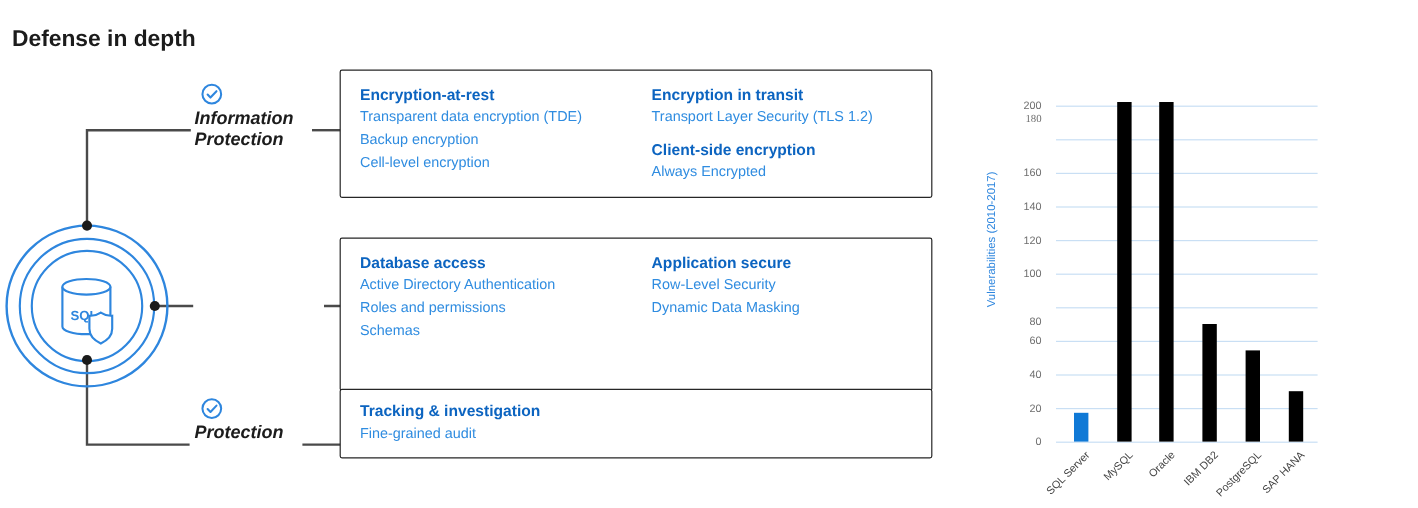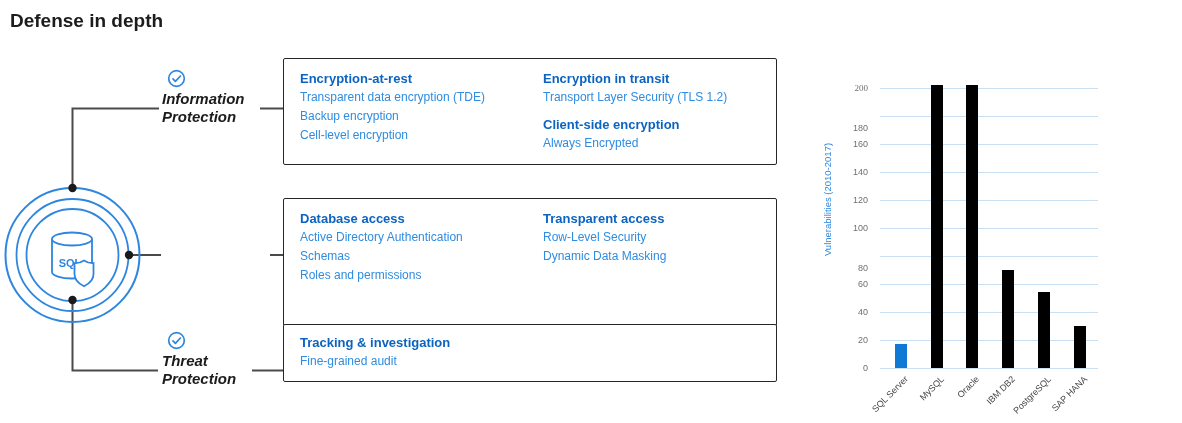--- a/index.html
+++ b/index.html
@@ -1,21 +1,21 @@
 <!DOCTYPE html>
 <html><head>
 <meta charset="utf-8">
 <style>
   html,body{margin:0;padding:0;background:#fff;}
   .canvas{
     position:relative;width:1182px;height:423px;background:#fff;overflow:hidden;
     font-family:"Liberation Sans",sans-serif;
   }
   .title{position:absolute;font-size:19px;font-weight:700;color:#1c1c1c;white-space:nowrap;}
-  .title-left{left:10px;top:10px;}
+  .title-left{left:10px;top:22px;}
   .title-right{left:800px;top:13px;width:380px;text-align:center;}
   .overlay{position:absolute;left:0;top:0;pointer-events:none;}
   
   .layer-label{position:absolute;left:162px;width:120px;font-style:italic;}
   .layer-label .chk{display:block;margin:0 0 2px 5px;}
   .layer-line{font-size:15px;font-weight:700;color:#1c1c1c;line-height:18px;white-space:nowrap;}
   .ll-1{top:69px;} .ll-2{top:216px;} .ll-3{top:331px;}
   
   .dbox{
     position:absolute;left:283px;width:494px;border:1.5px solid #262626;border-radius:2px;
@@ -83,21 +83,20 @@
     <div class="layer-line">Information</div>
     <div class="layer-line">Protection</div>
   </div>
 
 
   <div class="layer-label ll-3">
     <svg class="chk" width="19" height="19" viewBox="0 0 19 19">
       <circle cx="9.5" cy="9.5" r="7.8" fill="#fff" stroke="#2e86de" stroke-width="1.7"></circle>
       <path d="M6 9.8 l2.4 2.5 L13.4 7" fill="none" stroke="#2e86de" stroke-width="1.7" stroke-linecap="round" stroke-linejoin="round"></path>
     </svg>
-    <div class="layer-line">Threat</div>
     <div class="layer-line">Protection</div>
   </div>
 
   <div class="dbox dbox-1">
       <div class="box-col">
         <div class="bx-hdr">Encryption-at-rest</div>
         <div class="bx-item">Transparent data encryption (TDE)</div>
         <div class="bx-item">Backup encryption</div>
         <div class="bx-item">Cell-level encryption</div>
       </div>
@@ -105,25 +104,25 @@
         <div class="bx-hdr">Encryption in transit</div>
         <div class="bx-item">Transport Layer Security (TLS 1.2)</div>
         <div class="bx-hdr bx-gap">Client-side encryption</div>
         <div class="bx-item">Always Encrypted</div>
       </div>
     </div>
   <div class="dbox dbox-2">
       <div class="box-col">
         <div class="bx-hdr">Database access</div>
         <div class="bx-item">Active Directory Authentication</div>
+        <div class="bx-item">Roles and permissions</div>
         <div class="bx-item">Schemas</div>
-        <div class="bx-item">Roles and permissions</div>
       </div>
       <div class="box-col">
-        <div class="bx-hdr">Transparent access</div>
+        <div class="bx-hdr">Application secure</div>
         <div class="bx-item">Row-Level Security</div>
         <div class="bx-item">Dynamic Data Masking</div>
       </div>
     </div>
   <div class="dbox dbox-3">
       <div class="box-col">
         <div class="bx-hdr">Tracking &amp; investigation</div>
         <div class="bx-item">Fine-grained audit</div>
       </div>
     </div>
@@ -142,23 +141,23 @@
       <div class="ytick" style="left: 828px; top: 263px;">80</div>
       <div class="gridline" style="left: 880px; top: 228px; width: 218px;"></div>
       <div class="ytick" style="left: 828px; top: 223px;">100</div>
       <div class="gridline" style="left: 880px; top: 200px; width: 218px;"></div>
       <div class="ytick" style="left: 828px; top: 195px;">120</div>
       <div class="gridline" style="left: 880px; top: 172px; width: 218px;"></div>
       <div class="ytick" style="left: 828px; top: 167px;">140</div>
       <div class="gridline" style="left: 880px; top: 144px; width: 218px;"></div>
       <div class="ytick" style="left: 828px; top: 139px;">160</div>
       <div class="gridline" style="left: 880px; top: 116px; width: 218px;"></div>
-      <div class="ytick" style="left: 828px; top: 123px;">180</div>
+      <div class="ytick" style="left: 828px; top: 94px; font-family: Liberation Serif, serif;">180</div>
       <div class="gridline" style="left: 880px; top: 88px; width: 218px;"></div>
-      <div class="ytick" style="left: 828px; top: 83px; font-family: Liberation Serif, serif;">200</div>
+      <div class="ytick" style="left: 828px; top: 83px;">200</div>
       <div class="bar" style="left: 895px; top: 344.2px; width: 12px; height: 23.8px; background: rgb(16, 121, 214);"></div>
       <div class="xlabel" style="left: 837px; top: 374px;">SQL Server</div>
       <div class="bar" style="left: 930.7px; top: 85px; width: 12px; height: 283px; background: rgb(0, 0, 0);"></div>
       <div class="xlabel" style="left: 872.7px; top: 374px;">MySQL</div>
       <div class="bar" style="left: 966.4px; top: 85px; width: 12px; height: 283px; background: rgb(0, 0, 0);"></div>
       <div class="xlabel" style="left: 908.4px; top: 374px;">Oracle</div>
       <div class="bar" style="left: 1002.1px; top: 270px; width: 12px; height: 98px; background: rgb(0, 0, 0);"></div>
       <div class="xlabel" style="left: 944.1px; top: 374px;">IBM DB2</div>
       <div class="bar" style="left: 1037.8px; top: 292.4px; width: 12px; height: 75.6px; background: rgb(0, 0, 0);"></div>
       <div class="xlabel" style="left: 979.8px; top: 374px;">PostgreSQL</div>

